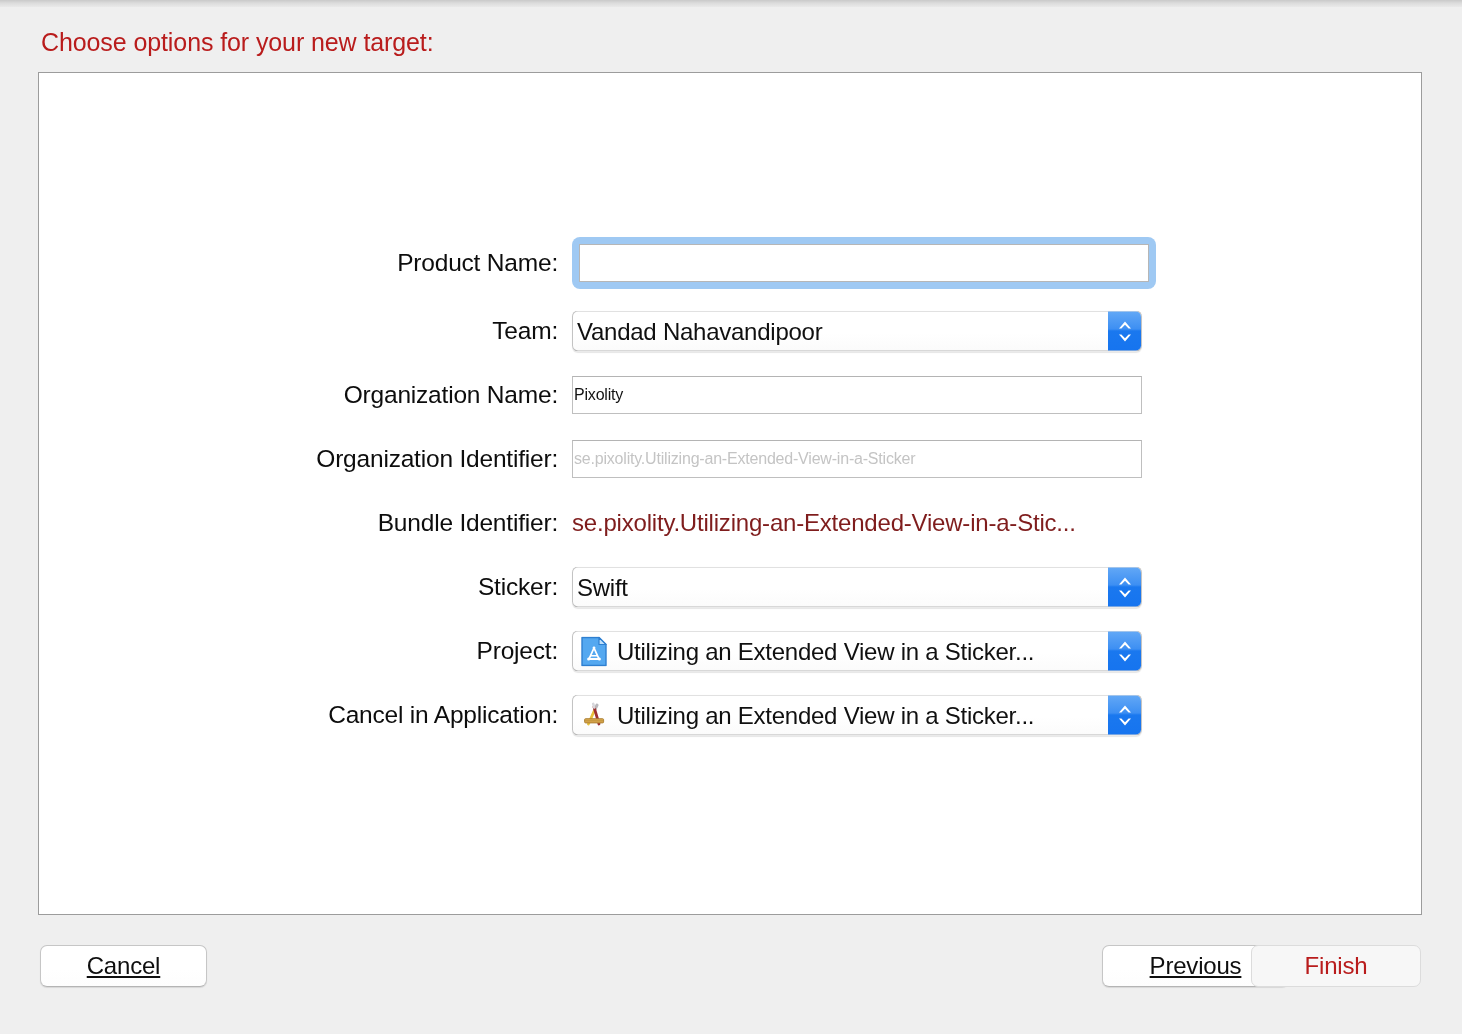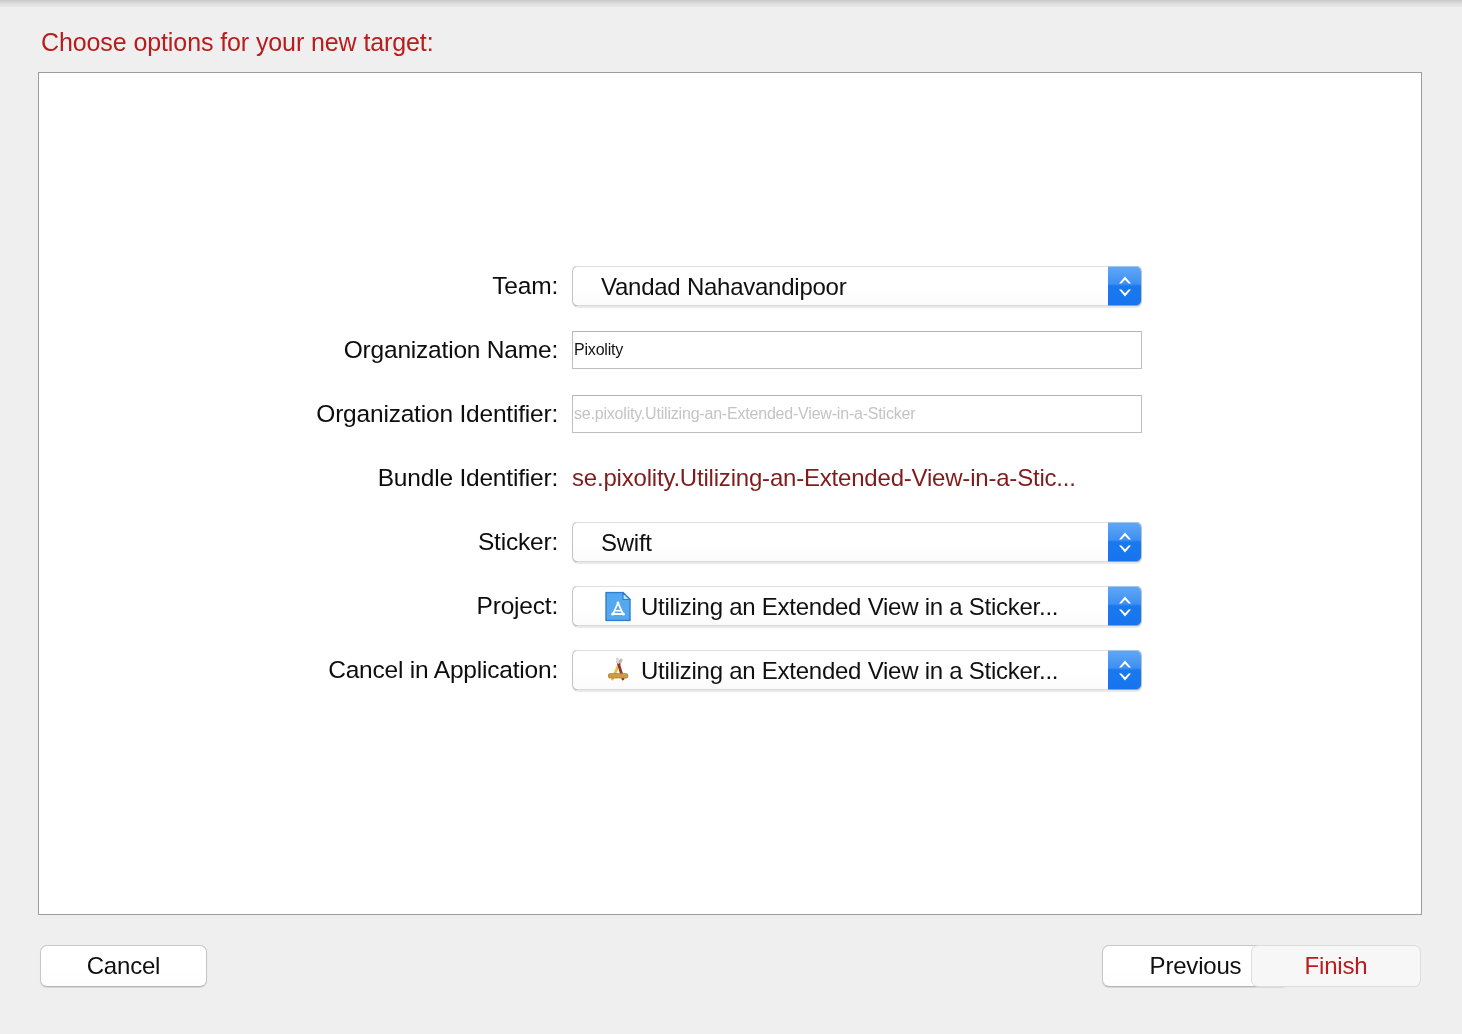--- a/index.html
+++ b/index.html
@@ -146,21 +146,21 @@
     width: 570px;
     height: 41px;
     box-sizing: border-box;
     background: linear-gradient(to bottom, #ffffff 0%, #ffffff 55%, #fbfbfb 100%);
     border: 1px solid #c3c3c3;
     border-bottom-color: #b3b3b3;
     border-radius: 6px;
     box-shadow: 0 1px 1px rgba(0,0,0,0.10);
     display: flex;
     align-items: center;
-    padding-left: 28px;
+    padding-left: 4px;
     overflow: hidden;
   }
   .popup .ptext {
     font-size: 24px;
     color: #101010;
     white-space: nowrap;
     letter-spacing: -0.25px;
     line-height: 1;
   }
   .popup .picon {
@@ -206,20 +206,21 @@
     align-items: center;
     justify-content: center;
     cursor: default;
   }
   .btn.enabled {
     background: linear-gradient(to bottom, #ffffff 0%, #ffffff 60%, #fdfdfd 100%);
     border: 1px solid #c6c6c6;
     border-bottom-color: #b4b4b4;
     color: #0f0f0f;
     box-shadow: 0 1px 1px rgba(0,0,0,0.10);
+    text-decoration: underline;
   }
   .btn.disabled {
     background: #f7f7f7;
     border: 1px solid #dcdcdc;
     color: #b91c1c;
   }
   #btn-cancel  { left: 40px;   width: 167px; }
   #btn-prev    { left: 1102px; width: 187px; }
   #btn-finish  { left: 1251px; width: 170px; }
 </style>
@@ -229,20 +230,26 @@
 <div class="win-chrome"></div>
 
 <div class="sheet">
 
   <div class="prompt">Choose options for your new target:</div>
 
   <div class="panel">
 
     <div class="form">
 
+      <div class="row">
+        <div class="lbl">Product Name:</div>
+        <div class="focus-wrap">
+          <input class="textfield" type="text" value="" placeholder="" style="">
+        </div>
+      </div>
 
       <div class="row tight">
         <div class="lbl">Team:</div>
         <div class="ctl">
           <div class="popup">
             <span class="ptext">Vandad Nahavandipoor</span>
             <span class="stepper">
               <svg width="20" height="26" viewBox="0 0 20 26" aria-hidden="true">
                 <path d="M10 3 L16 10 L13.6 10 L10 6.2 L6.4 10 L4 10 Z" fill="#ffffff"></path>
                 <path d="M10 23 L4 16 L6.4 16 L10 19.8 L13.6 16 L16 16 Z" fill="#ffffff"></path>

